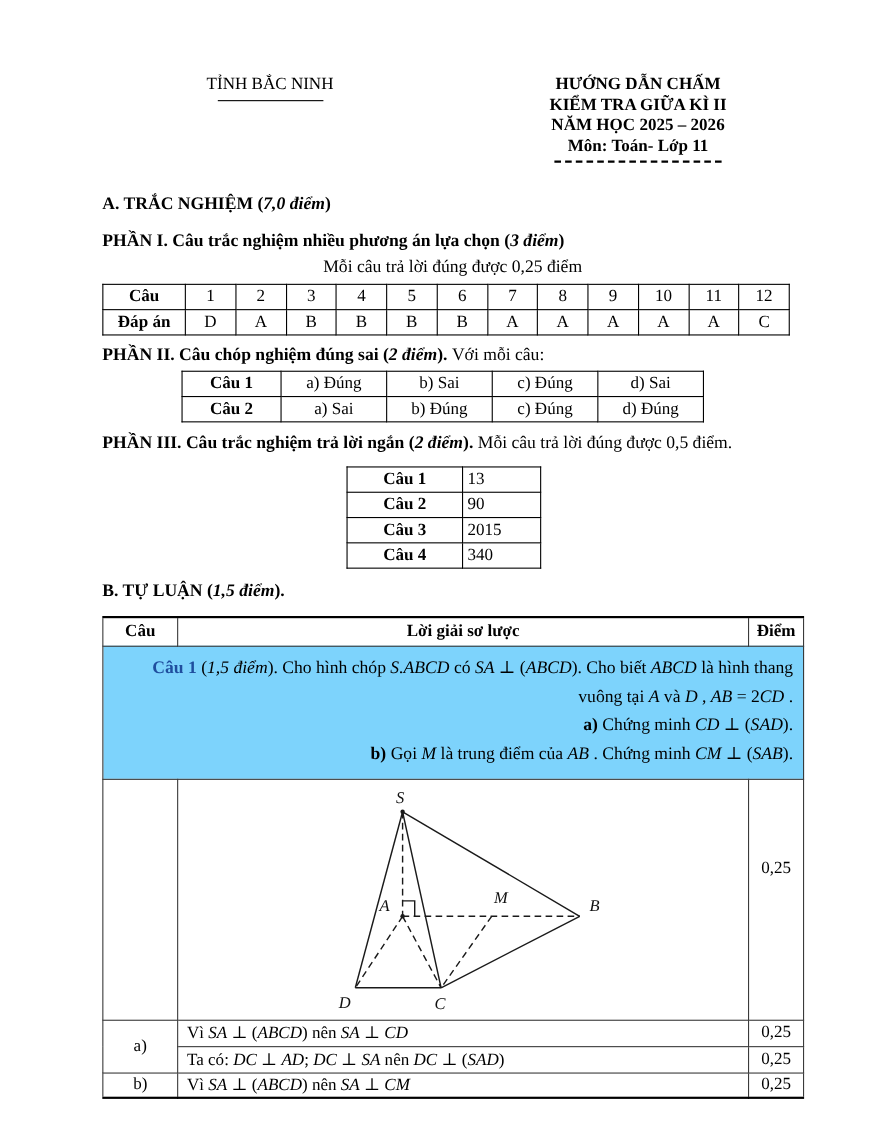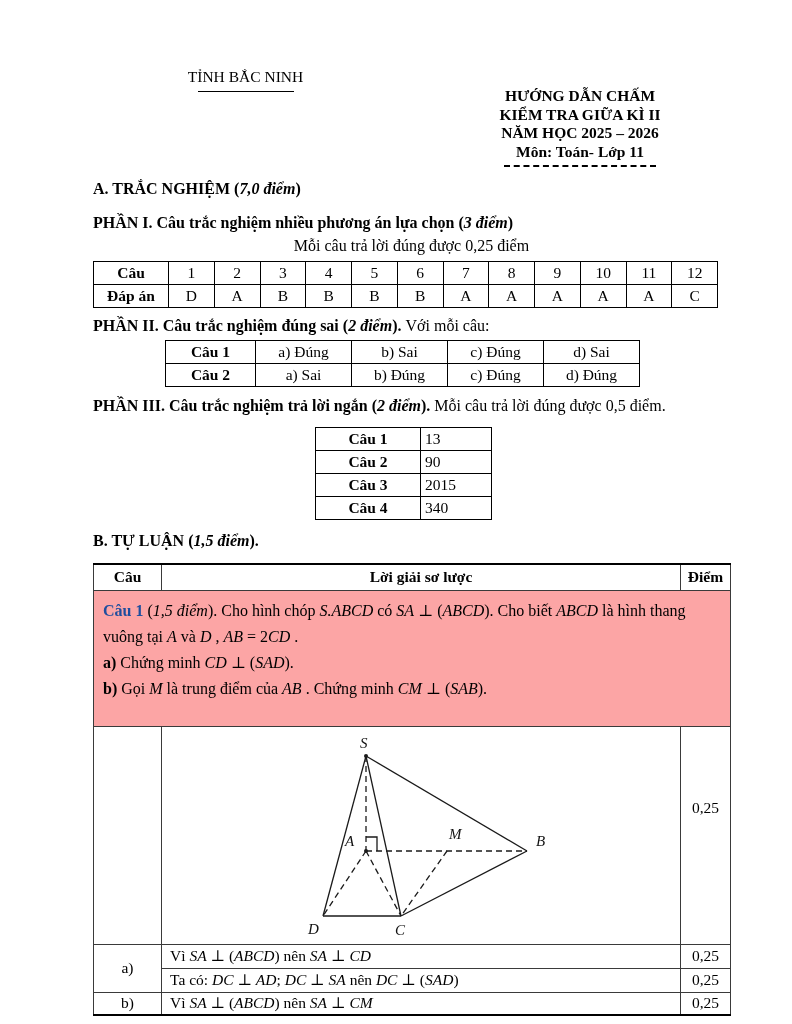--- a/index.html
+++ b/index.html
@@ -7,33 +7,33 @@
   .page {
     width:792px; height:1024px; background:#ffffff; margin:0 auto;
     font-family:"Liberation Serif","DejaVu Serif",serif; color:#000;
     position:relative; overflow:hidden;
   }
   .content { padding:68px 62px 0 93px; }
 
   
   .header-row { display:flex; justify-content:space-between; }
   .header-left  { width:305px; text-align:center; font-size:15.5px; line-height:18.5px; }
-  .header-right { width:300px; text-align:center; font-size:15.5px; line-height:18.5px; font-weight:bold;margin-top:19px; }
+  .header-right { width:300px; text-align:center; font-size:15.5px; line-height:18.5px; font-weight:bold; }
   .hdr-bold { font-weight:bold; }
   .left-rule  { width:96px;  border-top:1.5px solid #000; margin:4px auto 0; }
   .right-rule { width:152px; border-top:2px dashed #000;  margin:4px auto 0; }
 
   
   .heading { font-size:16px; line-height:20px; }
   .rt-b    { font-weight:bold; }
   .rt-bi   { font-weight:bold; font-style:italic; }
   .rt-i    { font-style:italic; }
   .rt-m    { font-style:italic; }
   .rt-blue { font-weight:bold; color:#1f4e9e; }
-  .mt-a      { margin-top:12px; }
+  .mt-a      { margin-top:28px; }
   .mt-phan1  { margin-top:14px; }
   .mt-note   { margin-top:3px;text-align:center; }
   .note { font-size:16px; line-height:20px; }
 
   
   table { border-collapse:collapse; table-layout:fixed; }
   .grid td { border:1px solid #000; font-size:15.5px; height:23px; padding:1px 4px; overflow:hidden; }
   .mc-table { width:625px; margin-top:5px; }
   .mc-table td { text-align:center; }
   .mc-table td.hd { font-weight:bold; }
@@ -44,21 +44,21 @@
   .short-table td.hd { font-weight:bold; text-align:center; }
   .mt-phan2 { margin-top:8px; }
   .mt-phan3 { margin-top:9px; }
   .note-indent { padding-left:4px; }
   .mt-b { margin-top:11px; }
 
   
   .essay { width:637px; margin-top:12px; border:1px solid #333; border-top:2px solid #000; border-bottom:2px solid #000; }
   .essay td { border:1px solid #3a3a3a; font-size:15.5px; vertical-align:middle; }
   .essay td.hcell { font-weight:bold; text-align:center; height:26px; background:#fff; }
-  .statement-cell { background:#fca5a5; padding:7px 9px 24px 9px; }
+  .statement-cell { background:#7dd3fc; padding:7px 9px 9px 9px;text-align:right; }
   .statement-line { font-size:16px; line-height:26px; white-space:nowrap; }
   .figure-row td { height:218px; vertical-align:top; }
   .figure-wrap { margin:5px 0 0 122px; }
   .score-cell { text-align:center;font-family:Liberation Serif, serif; }
   .figure-score { padding-top:72px; }
   .sol-text { padding:1px 8px; height:24px; text-align:left; }
   .sol-label { text-align:center; }
   .row-b td { height:23px; }
   .fig-label { font-family:"Liberation Serif","DejaVu Serif",serif; font-style:italic; font-size:15px; fill:#111; }
 </style>
@@ -130,21 +130,21 @@
         <td>A</td>
         <td>A</td>
         <td>A</td>
         <td>A</td>
         <td>A</td>
         <td>C</td>
       </tr>
     </tbody>
       </table>
 
-    <div class="heading mt-phan2"><span class="rt-b">PHẦN II. Câu trắc nghiệm đúng sai (</span><span class="rt-bi">2 điểm</span><span class="rt-b">). </span><span>Với mỗi câu:</span></div>
+    <div class="heading mt-phan2"><span class="rt-b">PHẦN II. Câu chóp nghiệm đúng sai (</span><span class="rt-bi">2 điểm</span><span class="rt-b">). </span><span>Với mỗi câu:</span></div>
 
     <table class="grid tf-table">
       <colgroup>
           <col style="width:90px">
           <col>
           <col>
           <col>
           <col>
         </colgroup>
       <tbody>

